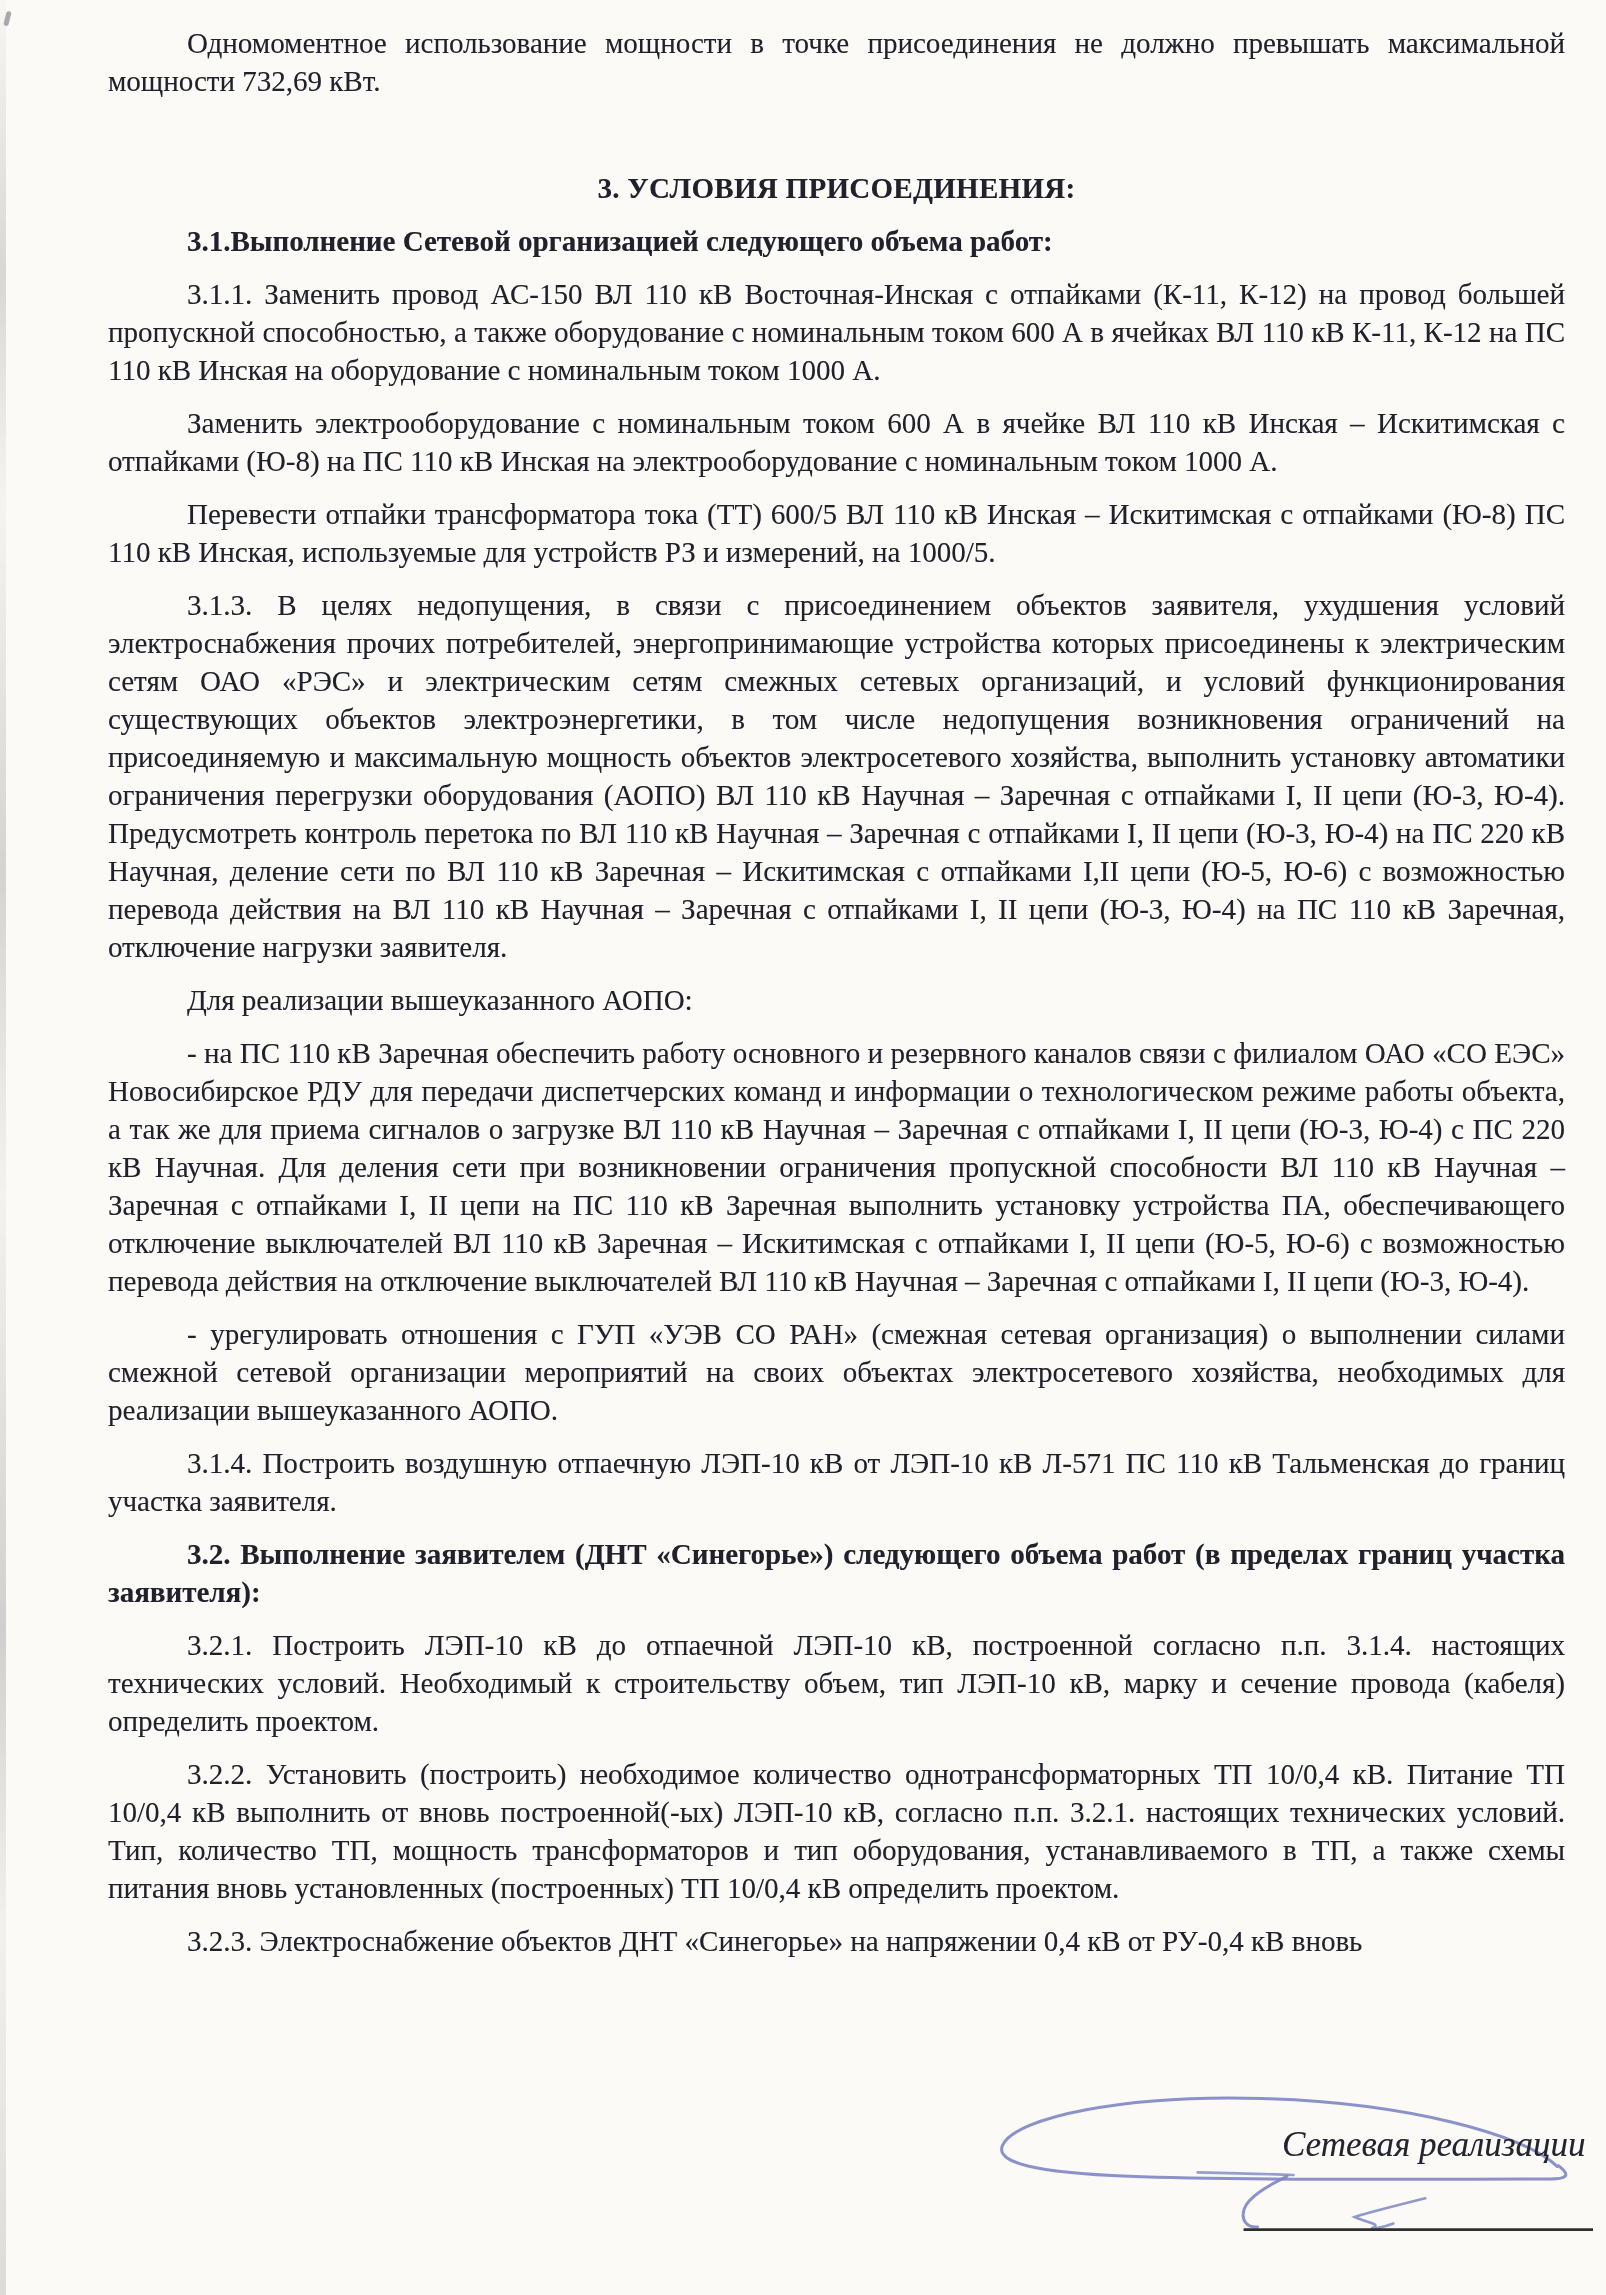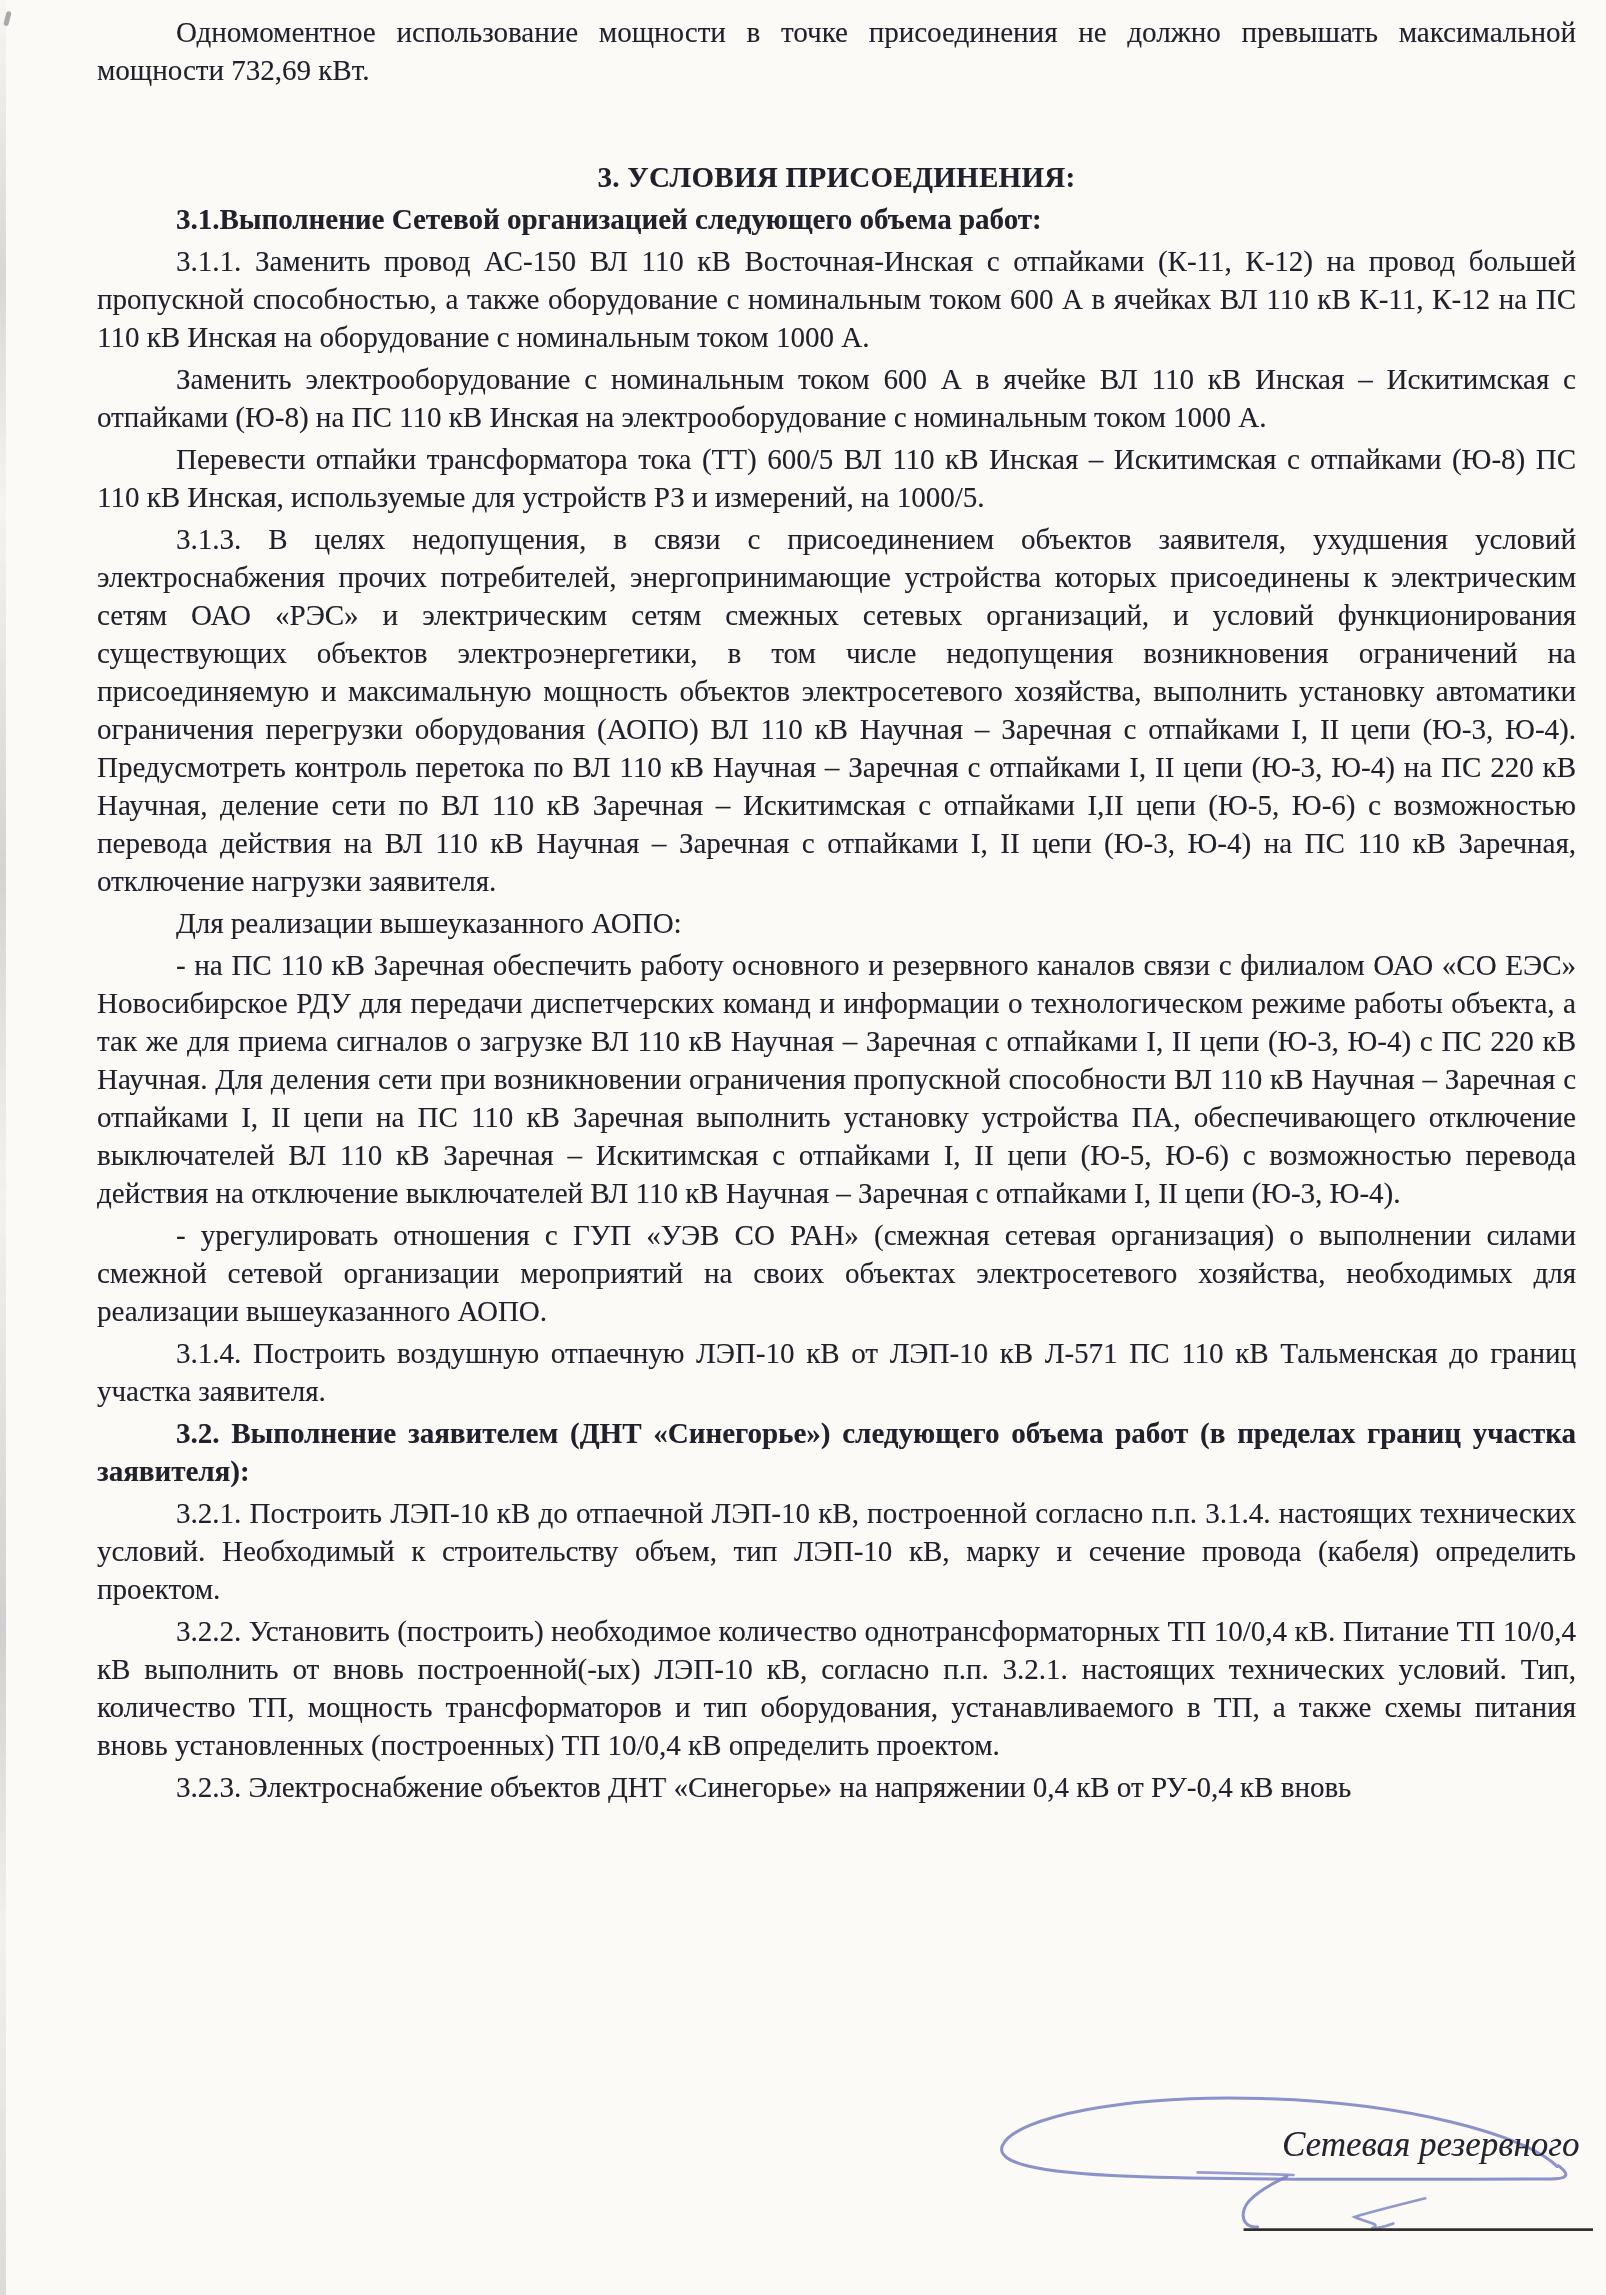--- a/index.html
+++ b/index.html
@@ -39,21 +39,21 @@
     opacity: .75;
   }
   .content {
     position: absolute; left: 93px; top: 9.3px;
     width: 1487px;
     font-size: 29px;
     line-height: 38px;
     text-align: justify;
     text-shadow: 0.3px 0.4px 0.5px rgba(32,33,43,0.30);
   }
-  .content p { margin: 4px; }
+  .content p { margin: 15px; }
   .indent { text-indent: 79px; }
   .heading-main {
     font-weight: bold;
     margin-top: 69px !important;
     text-align: center;
     letter-spacing: 0.3px;
   }
   .bold { font-weight: bold; }
   
   .signature-block { position: absolute; left: 0; top: 0; width: 1606px; height: 2295px; pointer-events: none; }
@@ -98,17 +98,17 @@
       <path d="M 888 122 C 840 74, 660 26, 445 20 C 240 14, 75 48, 55 90 C 43 117, 105 131, 245 137 C 420 144, 715 141, 878 141 C 903 141, 909 135, 890 121" stroke="#7e86c4" stroke-width="4.5" stroke-linecap="round" opacity="0.9"></path>
 
       <path d="M 348 131 C 395 132, 440 133, 492 135" stroke="#7e86c4" stroke-width="4" stroke-linecap="round" opacity="0.8"></path>
 
       <path d="M 482 137 C 452 152, 424 168, 418 186 C 412 205, 424 214, 438 213" stroke="#7e86c4" stroke-width="4.5" stroke-linecap="round" opacity="0.9"></path>
 
       <path d="M 690 170 C 642 182, 602 192, 584 198 C 600 206, 624 208, 612 214 C 602 218, 627 214, 642 208" stroke="#7e86c4" stroke-width="4" stroke-linecap="round" opacity="0.85"></path>
 
       <line x1="417" y1="217" x2="942" y2="217" stroke="#2f2f2f" stroke-width="4"></line>
     </svg>
-    <div class="sig-label">Сетевая резервного</div>
+    <div class="sig-label">Сетевая реализации</div>
   </div>
 
 </div>
 
 
 </body></html>

